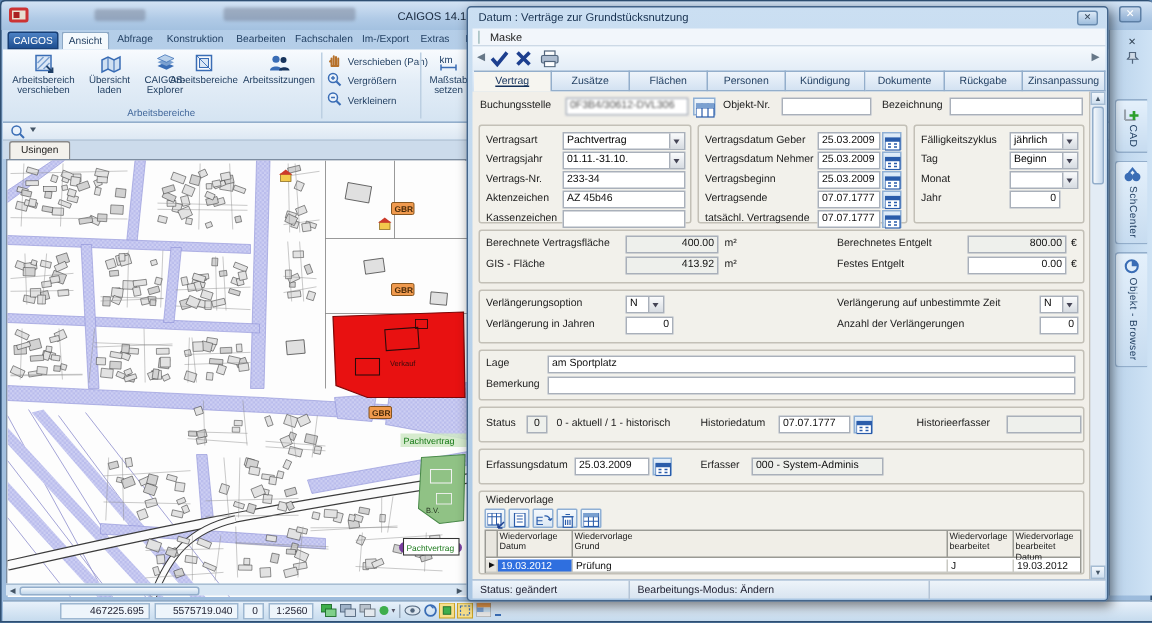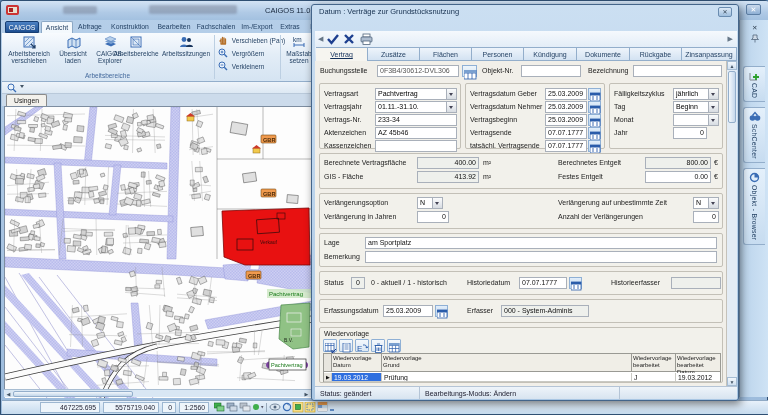--- a/index.html
+++ b/index.html
@@ -73,21 +73,21 @@
 <div class="win">
 
   <div class="titlebar">
     <svg class="abs" style="left:5px;top:3px" width="14" height="12">
         <rect x="0" y="1" width="13" height="10" rx="2" fill="#c33"></rect>
         <rect x="2" y="3" width="9" height="6" fill="#e8e0d0"></rect>
         <rect x="3" y="4" width="4" height="4" fill="#a22"></rect>
       </svg>
     <div class="blur-blob" style="left:62px;top:5px;width:34px;height:8px"></div>
     <div class="blur-blob" style="left:148px;top:4px;width:88px;height:9px"></div>
-    <div class="apptitle" style="left:264px">CAIGOS 11.0</div>
+    <div class="apptitle" style="left:264px">CAIGOS 14.1</div>
     <div class="closechip" style="right:8px;top:3px">✕</div>
   </div>
 
   <div class="rtabs">
     <div class="rtab caigos" style="left:4px;width:34px">CAIGOS</div>
     <div class="rtab on" style="left:40px;width:32px">Ansicht</div>
     <div class="rtab" style="left:74px;width:30px">Abfrage</div>
     <div class="rtab" style="left:106px;width:46px">Konstruktion</div>
     <div class="rtab" style="left:154px;width:38px">Bearbeiten</div>
     <div class="rtab" style="left:194px;width:42px">Fachschalen</div>
@@ -690,20 +690,23 @@
             <path d="M5.5,1.5 A4,4 0 0 1 9.5,5.5 L5.5,5.5 Z" fill="#3a6db5"></path>
           </svg>
         <div class="txt">Objekt - Browser</div>
       </div>
     </div>
   </div>
 
   <div class="dlg">
     <div class="dtitle">Datum : Verträge zur Grundstücksnutzung</div>
     <div class="dclose">✕</div>
+    <div class="dmenu">
+      <span style="margin-left:4px;color:#8aa">▏</span><span style="margin-left:2px">Maske</span>
+    </div>
     <div class="dtools">
       <span class="abs chev" style="left:3px">◀</span>
       <svg class="abs" style="left:11px;top:2px" width="14" height="12">
           <path d="M2,6 L5.5,10 L12,2" stroke="#1d3f8f" stroke-width="2.4" fill="none"></path>
         </svg>
       <svg class="abs" style="left:28px;top:2px" width="12" height="12">
           <path d="M2,2 L10,10 M10,2 L2,10" stroke="#1d3f8f" stroke-width="2.4"></path>
         </svg>
       <svg class="abs" style="left:45px;top:2px" width="13" height="12">
           <rect x="3" y="1" width="7" height="3" fill="#fff" stroke="#51657c" stroke-width="0.8"></rect>

